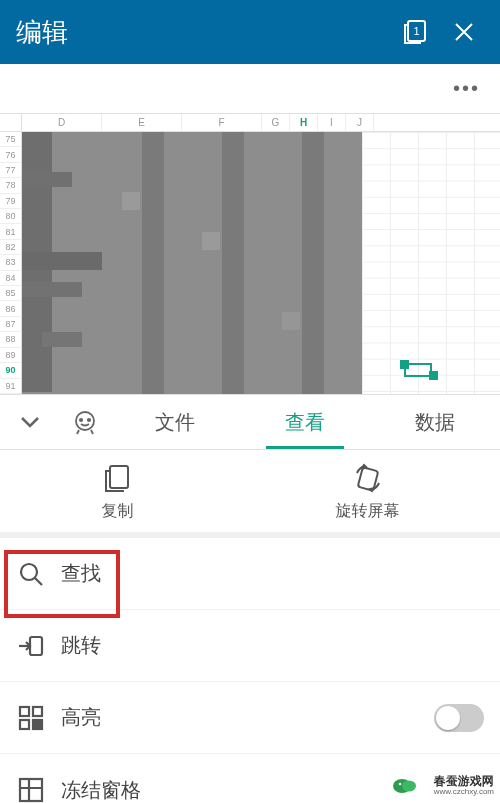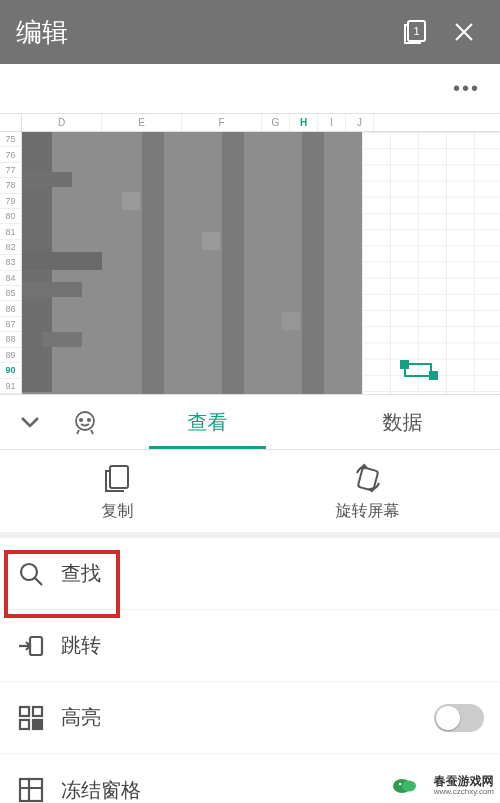--- a/index.html
+++ b/index.html
@@ -1,17 +1,17 @@
 <!DOCTYPE html>
 <html><head>
 <meta charset="utf-8">
 <style>
   * { box-sizing: border-box; margin: 0; padding: 0; }
   html, body { width: 500px; height: 803px; font-family: -apple-system, "Helvetica Neue", Arial, sans-serif; background: #fff; overflow: hidden; }
-  .header { background: #737373; color: #fff; height: 64px; display: flex; align-items: center; padding: 0 16px; }
+  .header { background: #0369a1; color: #fff; height: 64px; display: flex; align-items: center; padding: 0 16px; }
   .header-title { font-size: 26px; font-weight: 400; flex: 1; }
   .header-icon { width: 40px; height: 40px; display: flex; align-items: center; justify-content: center; margin-left: 8px; }
   .sheet-bar { height: 50px; display: flex; align-items: center; border-bottom: 1px solid #e0e0e0; }
   .sheet-tab { color: #14a085; font-size: 18px; padding: 0 20px; }
   .sheet-more { margin-left: auto; padding: 0 20px; color: #666; font-size: 20px; letter-spacing: 2px; }
   .grid-area { height: 280px; position: relative; overflow: hidden; background: #fff; }
   .col-headers { display: flex; height: 18px; font-size: 10px; color: #999; border-bottom: 1px solid #e0e0e0; }
   .row-h-corner { width: 22px; border-right: 1px solid #e0e0e0; }
   .col-h { flex: 0 0 auto; text-align: center; border-right: 1px solid #eee; line-height: 18px; }
   .col-h.wide { width: 80px; }
@@ -137,20 +137,21 @@
   </div>
   <div class="tb-btn tb-ai">
     <svg width="28" height="28" viewBox="0 0 28 28" fill="none" stroke="#666" stroke-width="1.8">
       <circle cx="14" cy="13" r="9"></circle>
       <circle cx="10" cy="12" r="1.2" fill="#666"></circle>
       <circle cx="18" cy="12" r="1.2" fill="#666"></circle>
       <path d="M10 16 Q14 19 18 16"></path>
       <path d="M8 22 L6 26 M20 22 L22 26"></path>
     </svg>
   </div>
+  <div class="tb-btn tb-tab">文件</div>
   <div class="tb-btn tb-tab active">查看</div>
   <div class="tb-btn tb-tab">数据</div>
 </div>
 
 <div class="action-row">
   <div class="action-item">
     <svg viewBox="0 0 34 34" fill="none" stroke="#555" stroke-width="2">
       <rect x="9" y="5" width="18" height="22" rx="2"></rect>
       <path d="M9 10 H5 V30 H23"></path>
     </svg>

